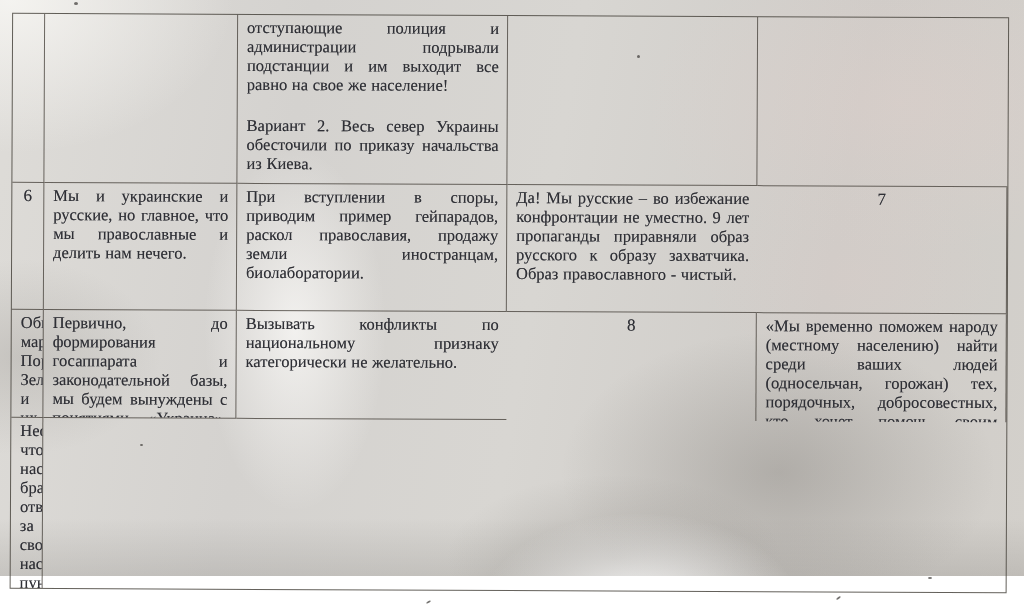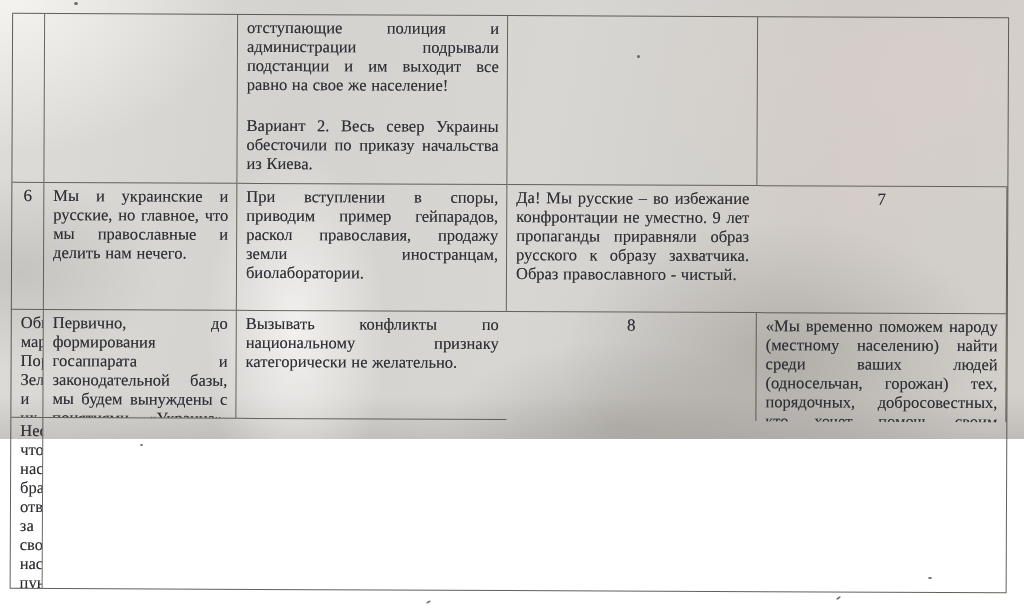--- a/index.html
+++ b/index.html
@@ -2,21 +2,21 @@
 <html><head>
 <meta charset="utf-8">
 <style>
   html, body { margin: 0; padding: 0; }
   body {
     width: 1024px; height: 614px; overflow: hidden;
     font-family: "Liberation Serif", "DejaVu Serif", serif;
   }
   
   .photo {
-    position: relative; width: 1024px; height: 439px;
+    position: relative; width: 1024px; height: 576px;
     background:
       radial-gradient(260px 160px at 640px 612px, rgba(255,255,255,0.95), rgba(255,255,255,0) 62%),
       radial-gradient(320px 220px at 10px 0px,  rgba(248,247,244,0.85), rgba(248,247,244,0) 70%),
       radial-gradient(130px 260px at 295px 330px, rgba(252,251,249,0.75), rgba(252,251,249,0) 70%),
       radial-gradient(420px 240px at 88% 18%,  rgba(232,208,203,0.28), rgba(232,208,203,0) 62%),
       radial-gradient(230px 150px at 83% 48%,  rgba(228,204,200,0.20), rgba(228,204,200,0) 65%),
       radial-gradient(340px 220px at 76% 82%,  rgba(104,100,94,0.30), rgba(104,100,94,0) 64%),
       radial-gradient(240px 120px at 60% 97%,  rgba(112,108,102,0.25), rgba(112,108,102,0) 70%),
       radial-gradient(200px 140px at 2% 62%,   rgba(120,116,110,0.22), rgba(120,116,110,0) 70%),
       linear-gradient(180deg, rgba(0,0,0,0) 90%, rgba(88,85,80,0.16) 100%),

